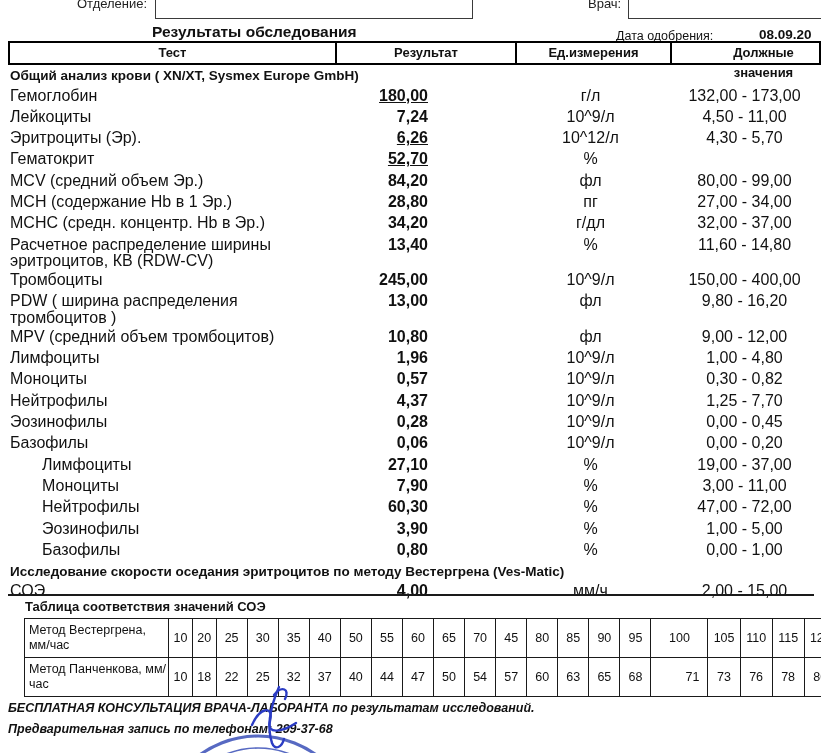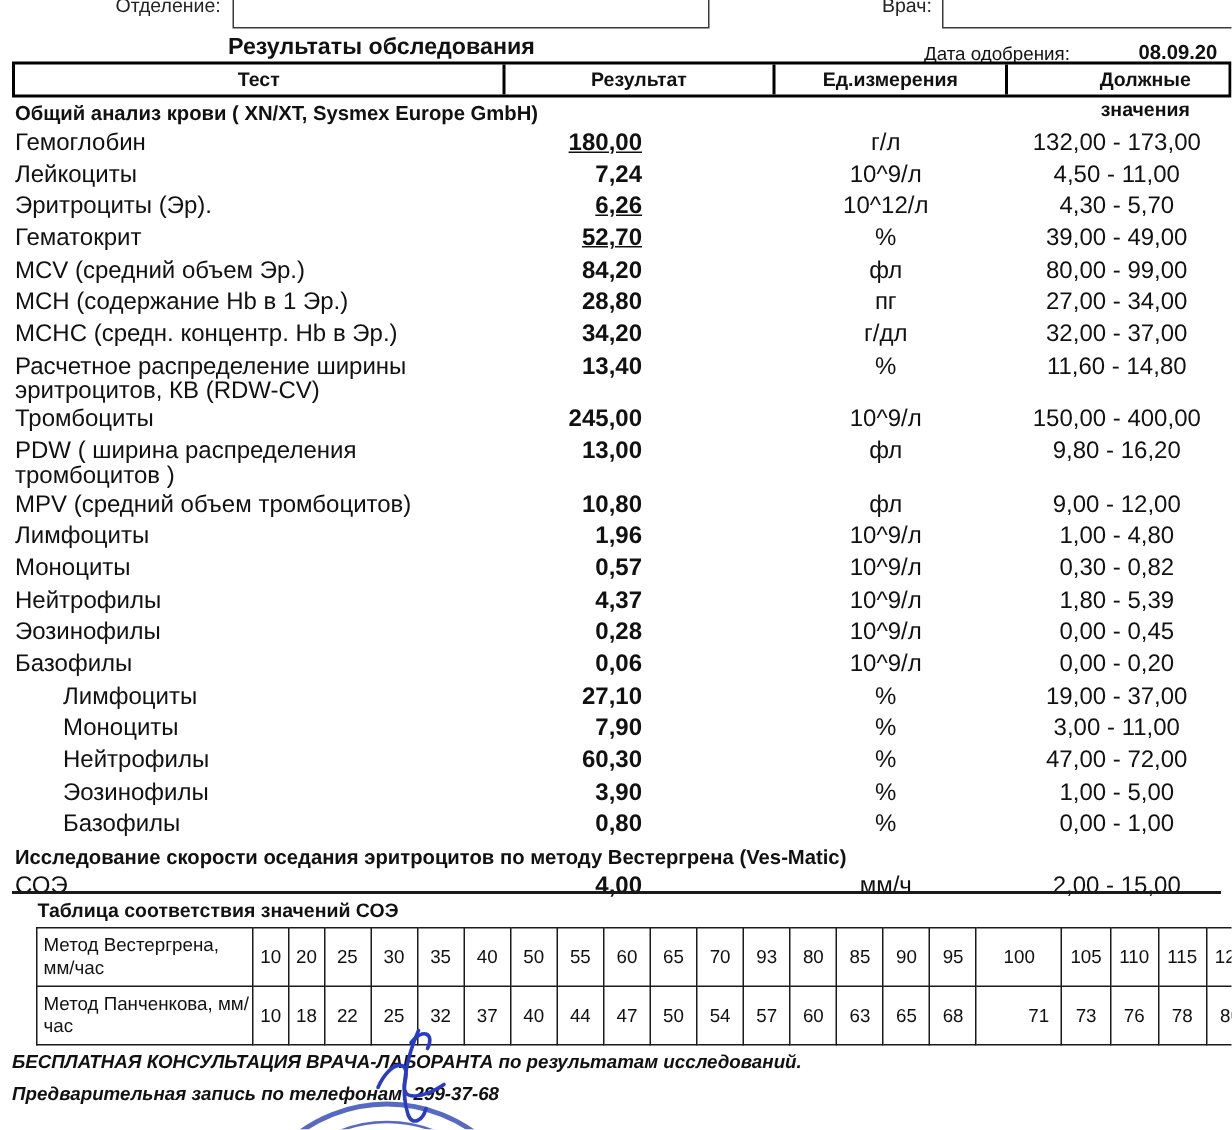--- a/index.html
+++ b/index.html
@@ -93,21 +93,20 @@
       <div class="r-row">
         <div class="c-test">Эритроциты (Эр).</div>
         <div class="c-res out">6,26</div>
         <div class="c-unit">10^12/л</div>
         <div class="c-range">4,30 - 5,70</div>
       </div>
       <div class="r-row">
         <div class="c-test">Гематокрит</div>
         <div class="c-res out">52,70</div>
         <div class="c-unit">%</div>
-        <div class="c-range">39,00 - 49,00</div>
       </div>
       <div class="r-row">
         <div class="c-test">MCV (средний объем Эр.)</div>
         <div class="c-res">84,20</div>
         <div class="c-unit">фл</div>
         <div class="c-range">80,00 - 99,00</div>
       </div>
       <div class="r-row">
         <div class="c-test">MCH (содержание Hb в 1 Эр.)</div>
         <div class="c-res">28,80</div>
@@ -153,21 +152,21 @@
       <div class="r-row">
         <div class="c-test">Моноциты</div>
         <div class="c-res">0,57</div>
         <div class="c-unit">10^9/л</div>
         <div class="c-range">0,30 - 0,82</div>
       </div>
       <div class="r-row">
         <div class="c-test">Нейтрофилы</div>
         <div class="c-res">4,37</div>
         <div class="c-unit">10^9/л</div>
-        <div class="c-range">1,80 - 5,39</div>
+        <div class="c-range">1,25 - 7,70</div>
       </div>
       <div class="r-row">
         <div class="c-test">Эозинофилы</div>
         <div class="c-res">0,28</div>
         <div class="c-unit">10^9/л</div>
         <div class="c-range">0,00 - 0,45</div>
       </div>
       <div class="r-row">
         <div class="c-test">Базофилы</div>
         <div class="c-res">0,06</div>
@@ -226,21 +225,21 @@
           <td style="width: 24px;">20</td>
           <td style="width: 33px;">25</td>
           <td style="width: 33px;">30</td>
           <td style="width: 33px;">35</td>
           <td style="width: 33px;">40</td>
           <td style="width: 33px;">50</td>
           <td style="width: 33px;">55</td>
           <td style="width: 33px;">60</td>
           <td style="width: 33px;">65</td>
           <td style="width: 33px;">70</td>
-          <td style="width: 33px;">93</td>
+          <td style="width: 33px;">45</td>
           <td style="width: 33px;">80</td>
           <td style="width: 33px;">85</td>
           <td style="width: 33px;">90</td>
           <td style="width: 33px;">95</td>
           <td style="width: 33px;">100</td>
           <td style="width: 33px;">105</td>
           <td style="width: 33px; margin-top: 35px;">110</td>
           <td style="width: 33px;">115</td>
           <td style="width: 33px;">120</td>
         </tr>

